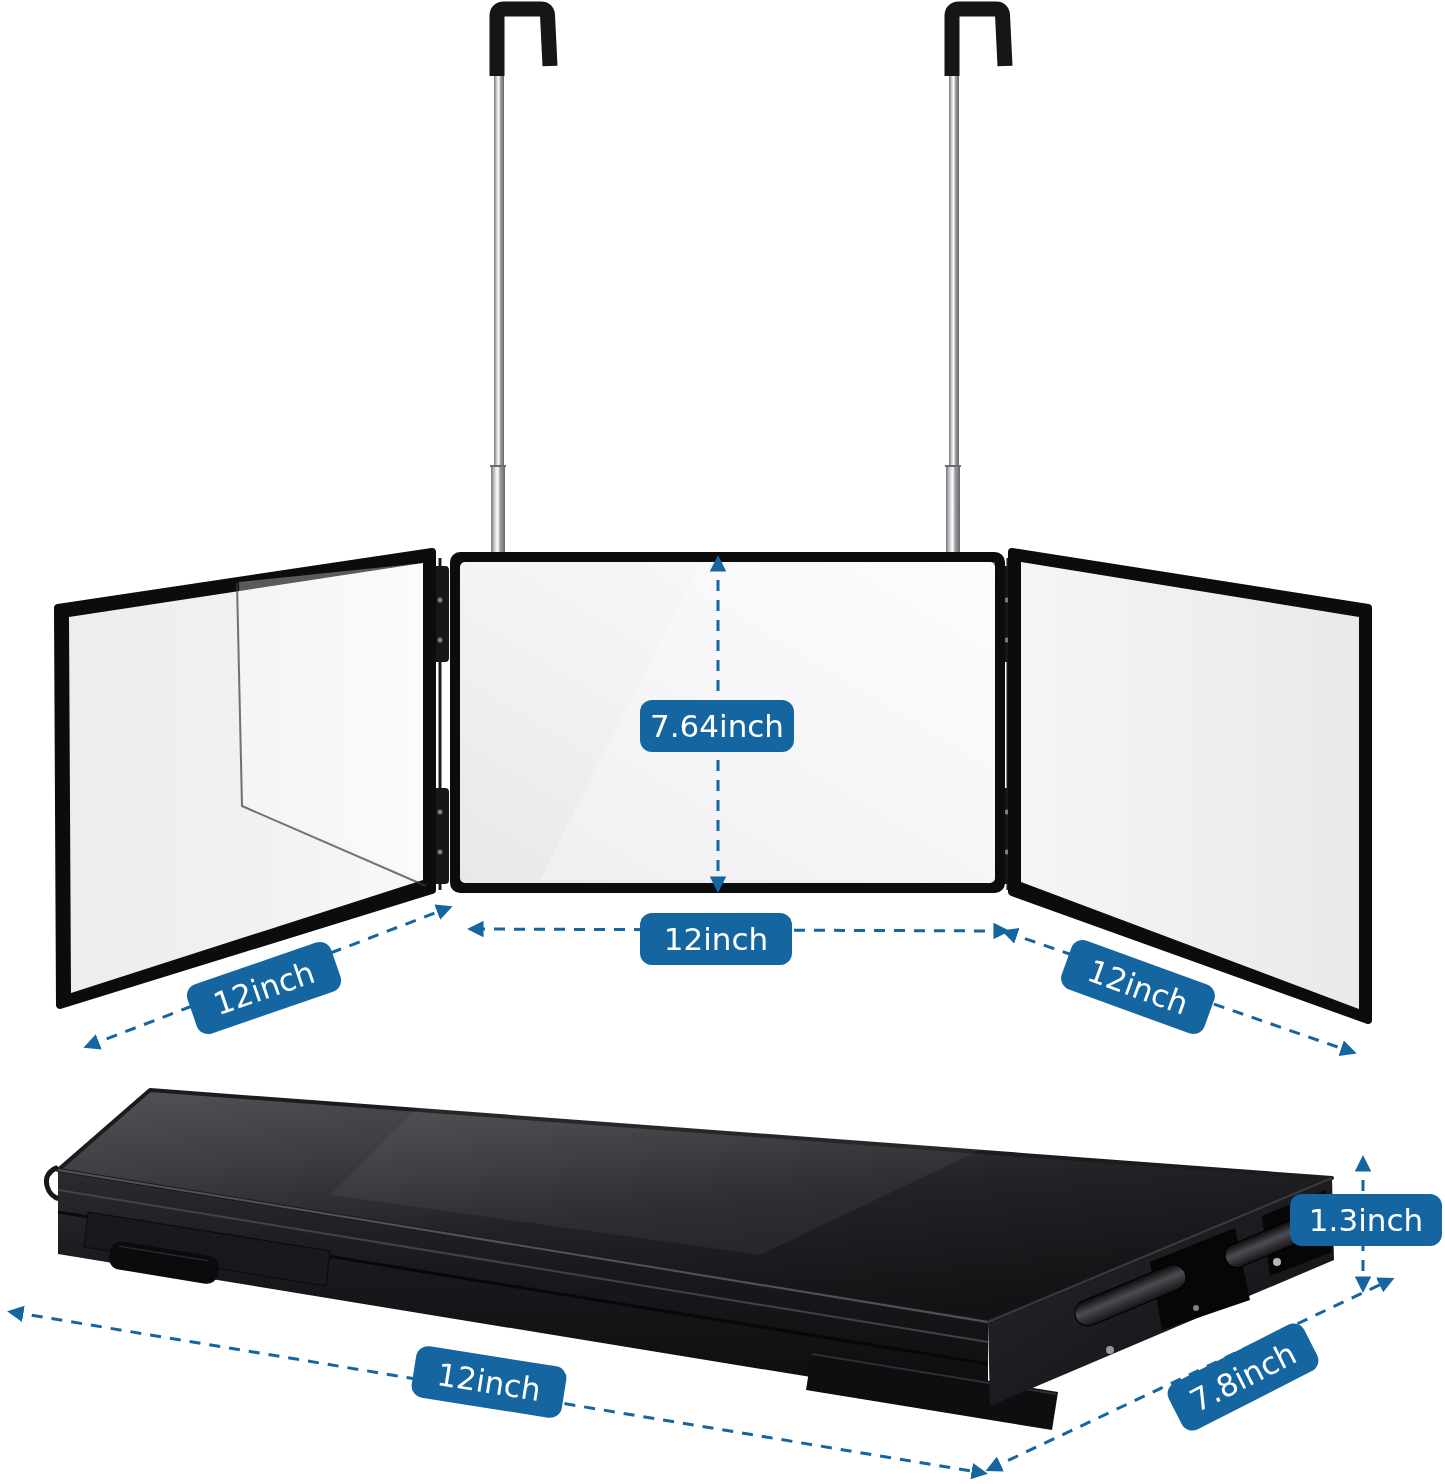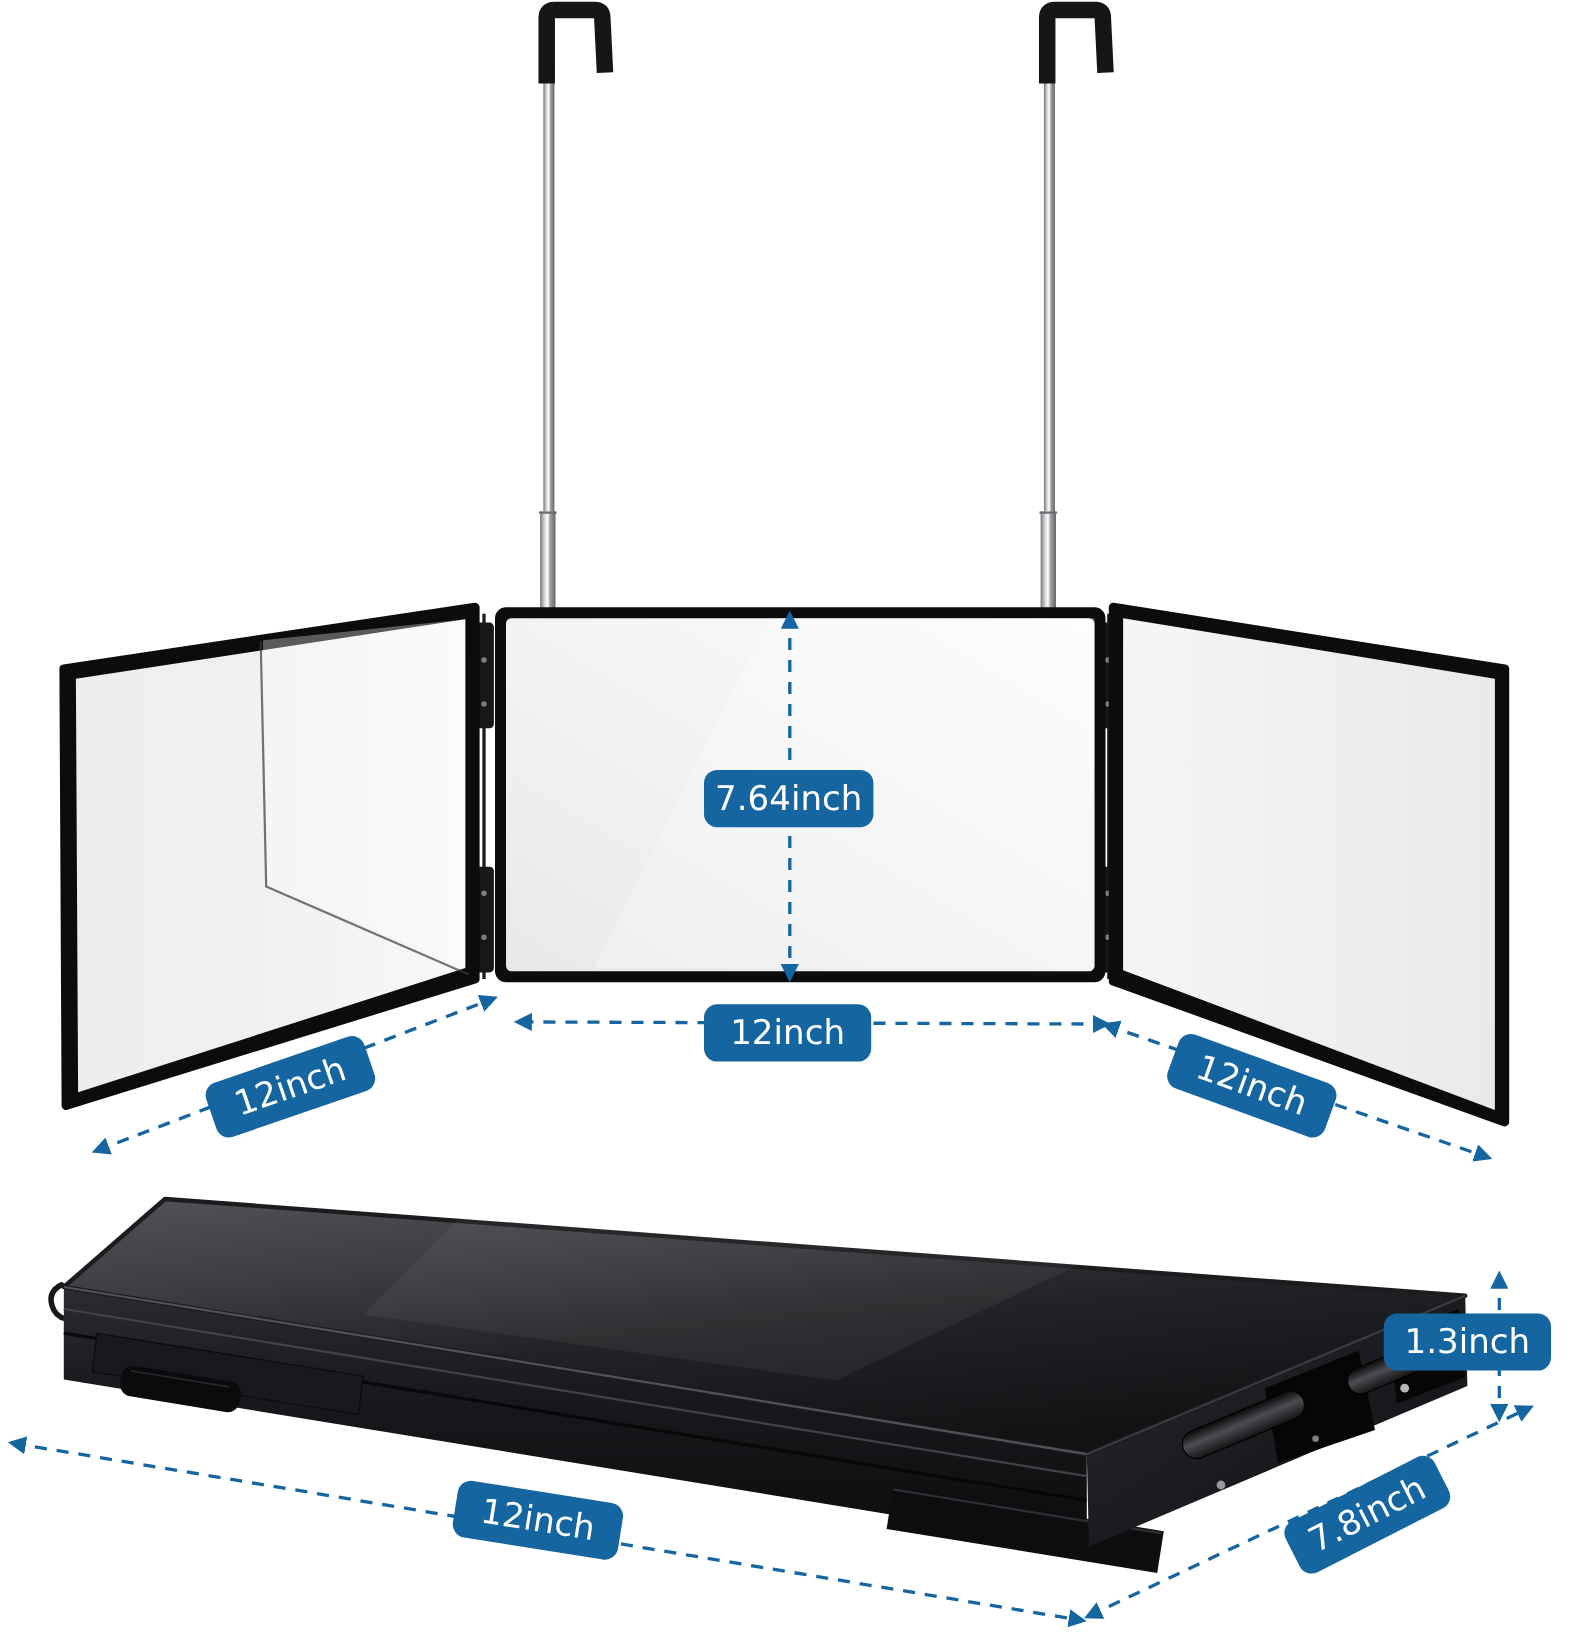--- a/index.html
+++ b/index.html
@@ -167,16 +167,16 @@
     <line x1="990" y1="1469" x2="1390" y2="1280" marker-start="url(#arr)" marker-end="url(#arr)"></line>
     <line x1="1363" y1="1160" x2="1363" y2="1288" marker-start="url(#arr)" marker-end="url(#arr)"></line>
   </g>
 </svg>
 
 <div class="dim-label" style="left:717px;top:726px;">7.64inch</div>
 <div class="dim-label" style="left:716px;top:939px;">12inch</div>
 <div class="dim-label" style="left:264px;top:988px;--rot:-19deg;">12inch</div>
 <div class="dim-label" style="left:1138px;top:987px;--rot:20deg;">12inch</div>
 <div class="dim-label" style="left:489px;top:1382px;--rot:9deg;">12inch</div>
-<div class="dim-label" style="left:1334px;top:1220px;">1.3inch</div>
+<div class="dim-label" style="left:1366px;top:1220px;">1.3inch</div>
 <div class="dim-label" style="left:1243px;top:1377px;--rot:-27deg;">7.8inch</div>
 
 </div>
 
 </body></html>

